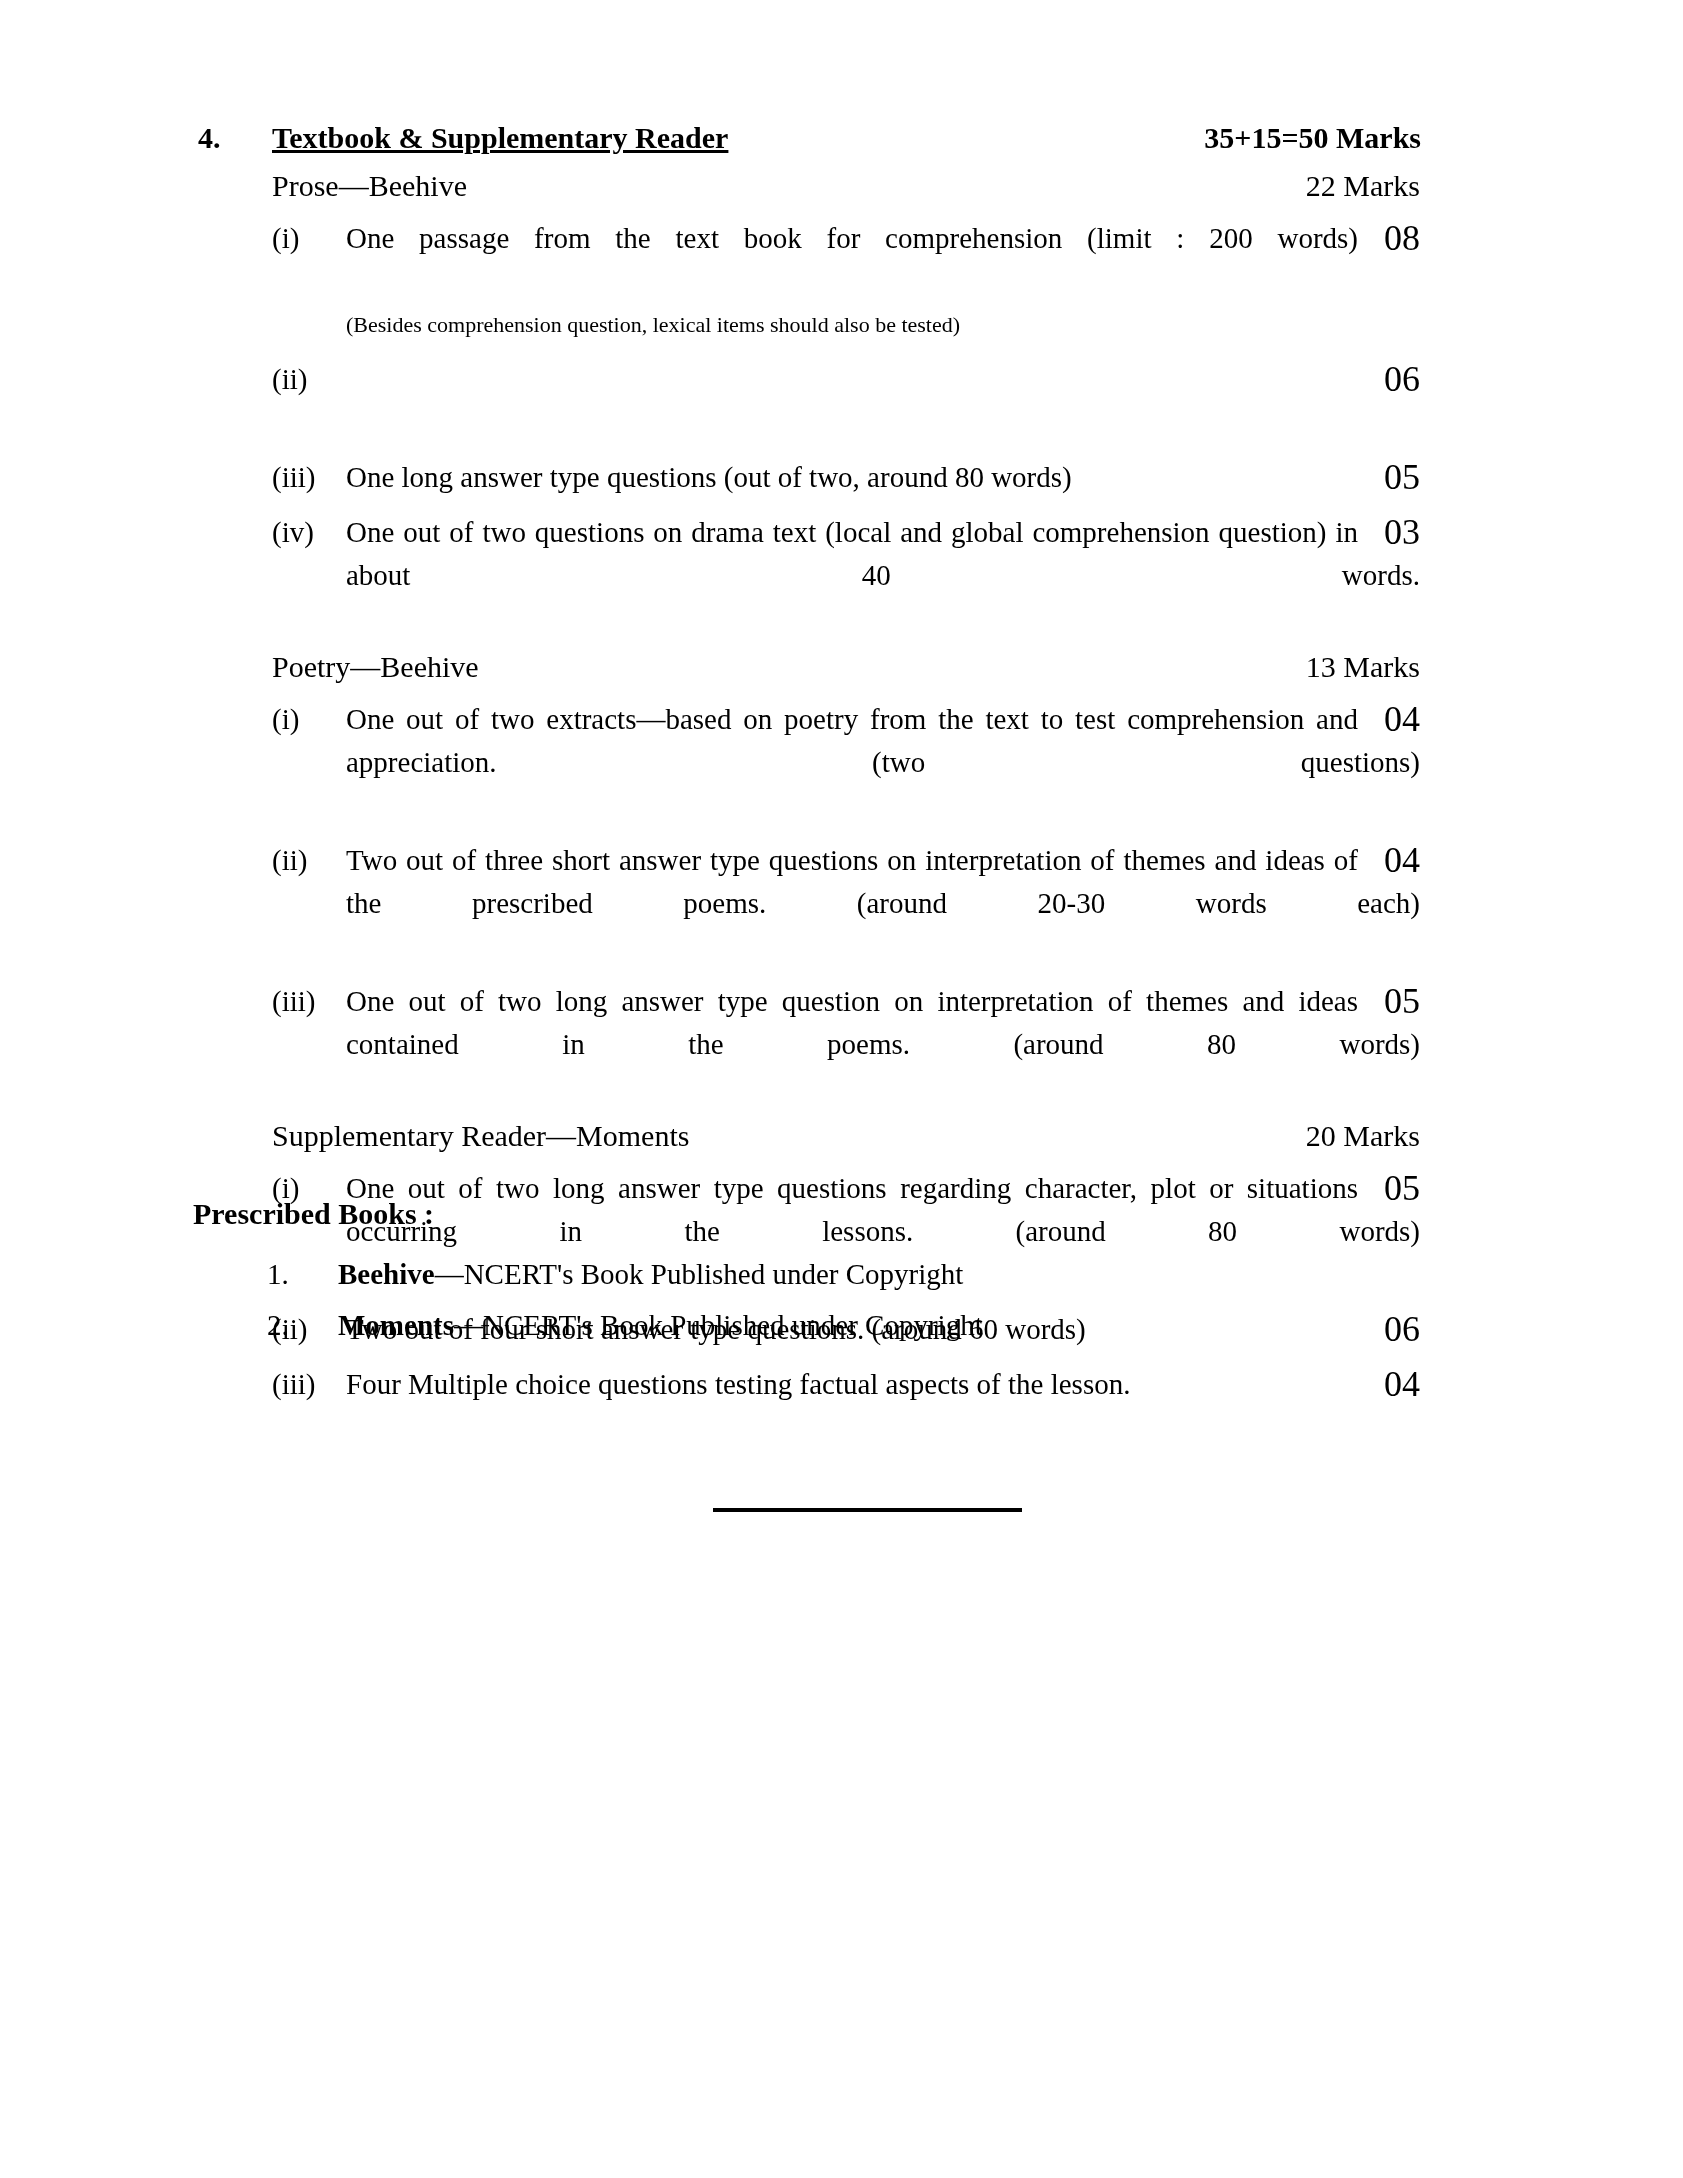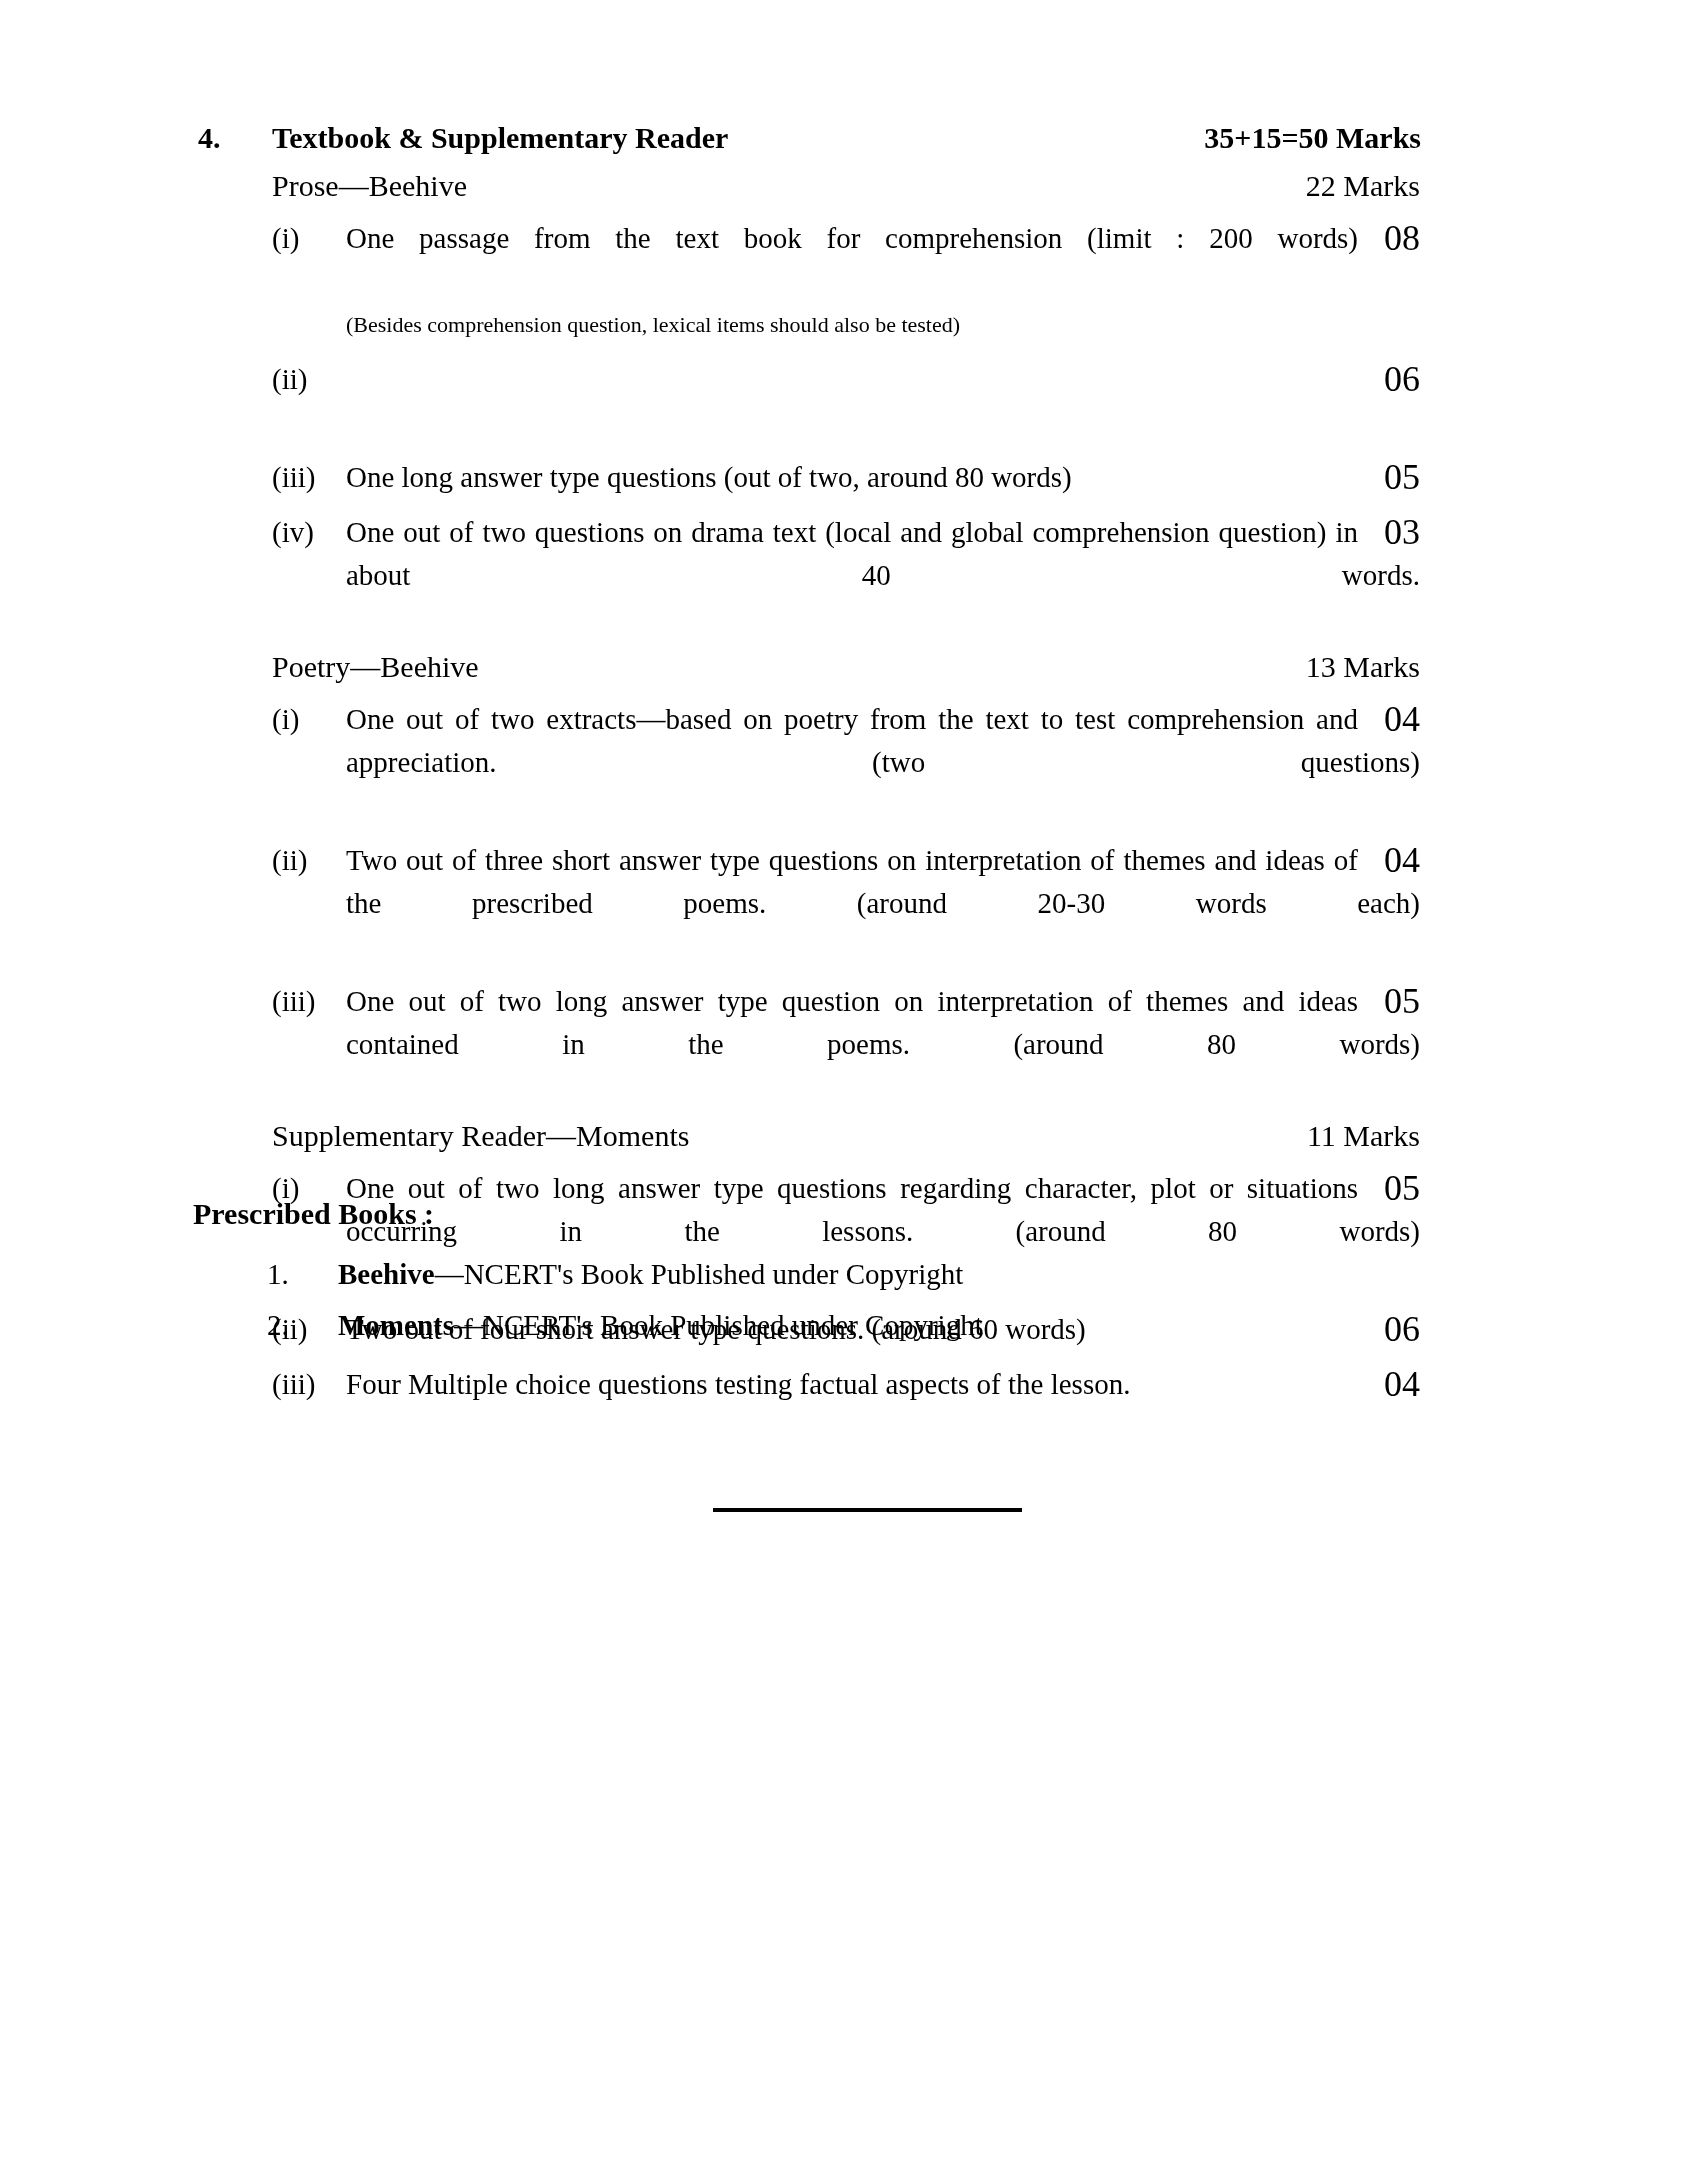--- a/index.html
+++ b/index.html
@@ -43,20 +43,21 @@
     font-size: 30px;
     line-height: 42px;
   }
   .section-num {
     width: 74px;
     flex: 0 0 74px;
     font-weight: bold;
   }
   .section-title-text {
     flex: 1 1 auto;
+    text-decoration: underline;
   }
   .section-title-marks {
     flex: 0 0 auto;
     text-align: left;
     white-space: nowrap;
   }
 
   
   .subhead-row {
     display: flex;
@@ -246,21 +247,21 @@
         <span class="item-body">
           <span class="mark">05</span>
           <span>One out of two long answer type question on interpretation of themes and ideas contained in the poems. (around 80 words)</span>
         </span>
       </div>
 
     </div>
 
     <div class="subhead-row">
       <span class="subhead-text">Supplementary Reader—Moments</span>
-      <span class="subhead-marks">11 Marks</span>
+      <span class="subhead-marks">20 Marks</span>
     </div>
     <div class="item-list">
 
       <div class="item">
         <span class="item-marker">(i)</span>
         <span class="item-body">
           <span class="mark">05</span>
           <span>One out of two long answer type questions regarding character, plot or situations occurring in the lessons. (around 80 words)</span>
         </span>
       </div>

